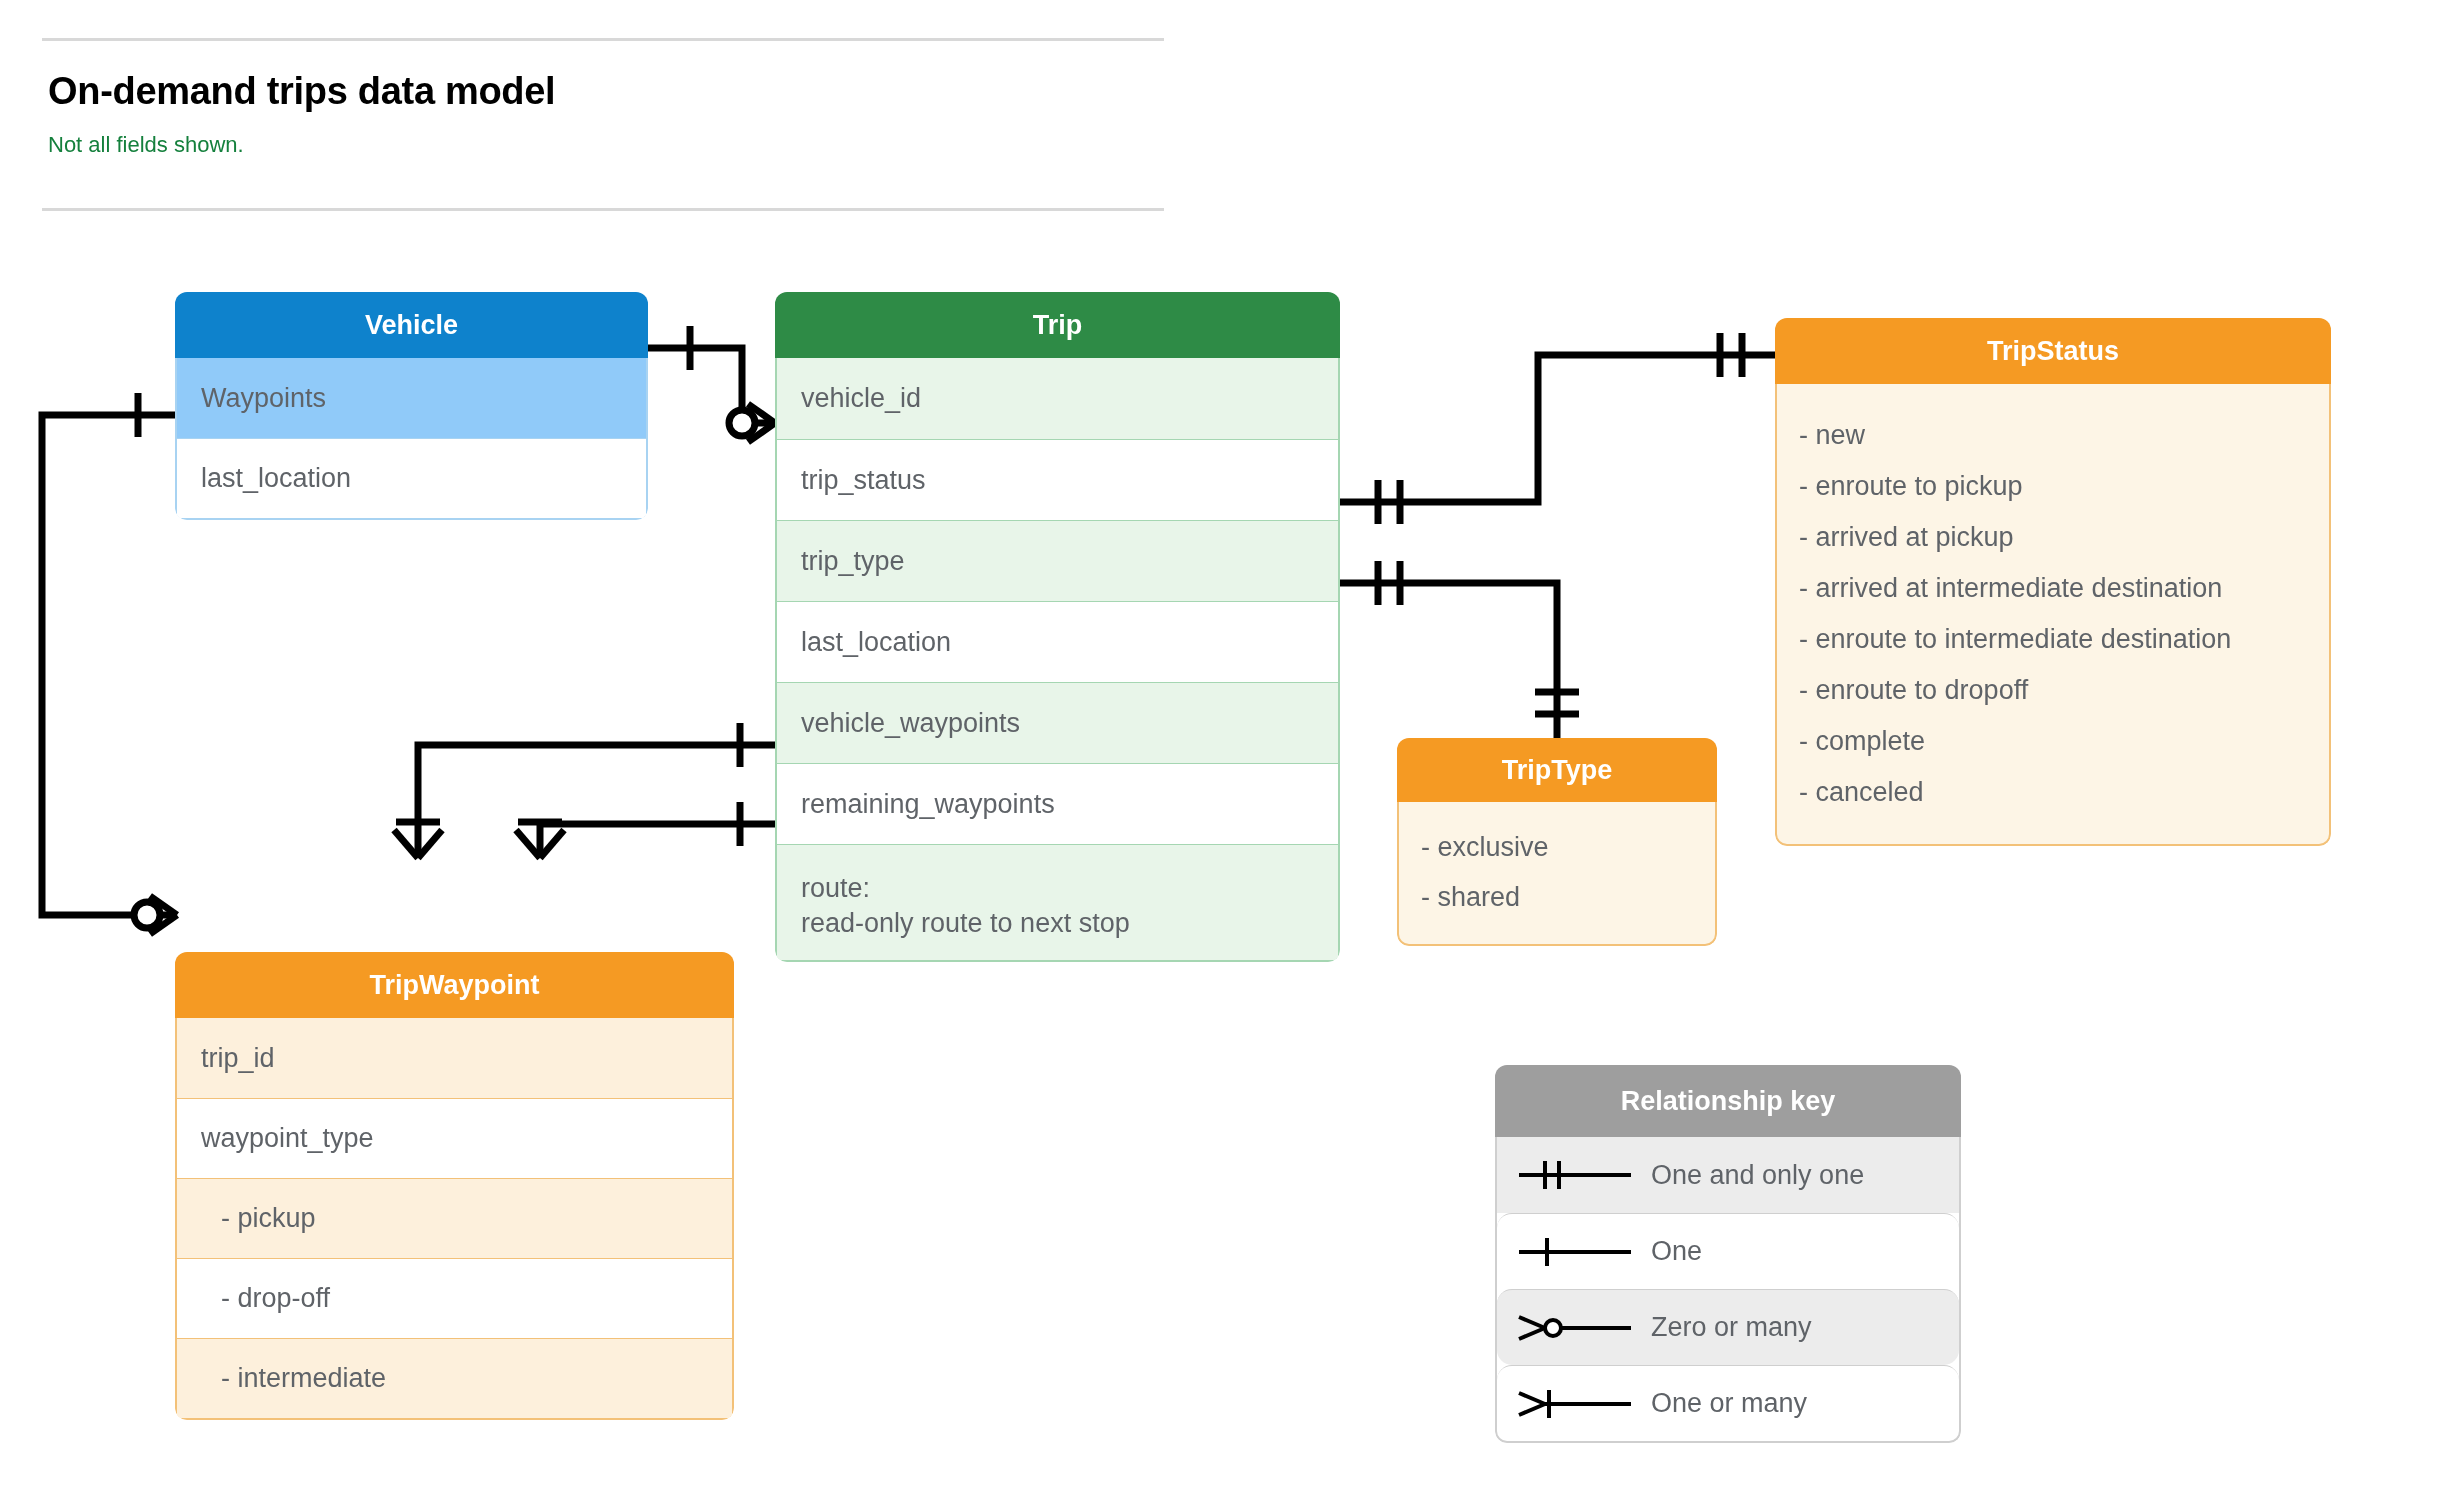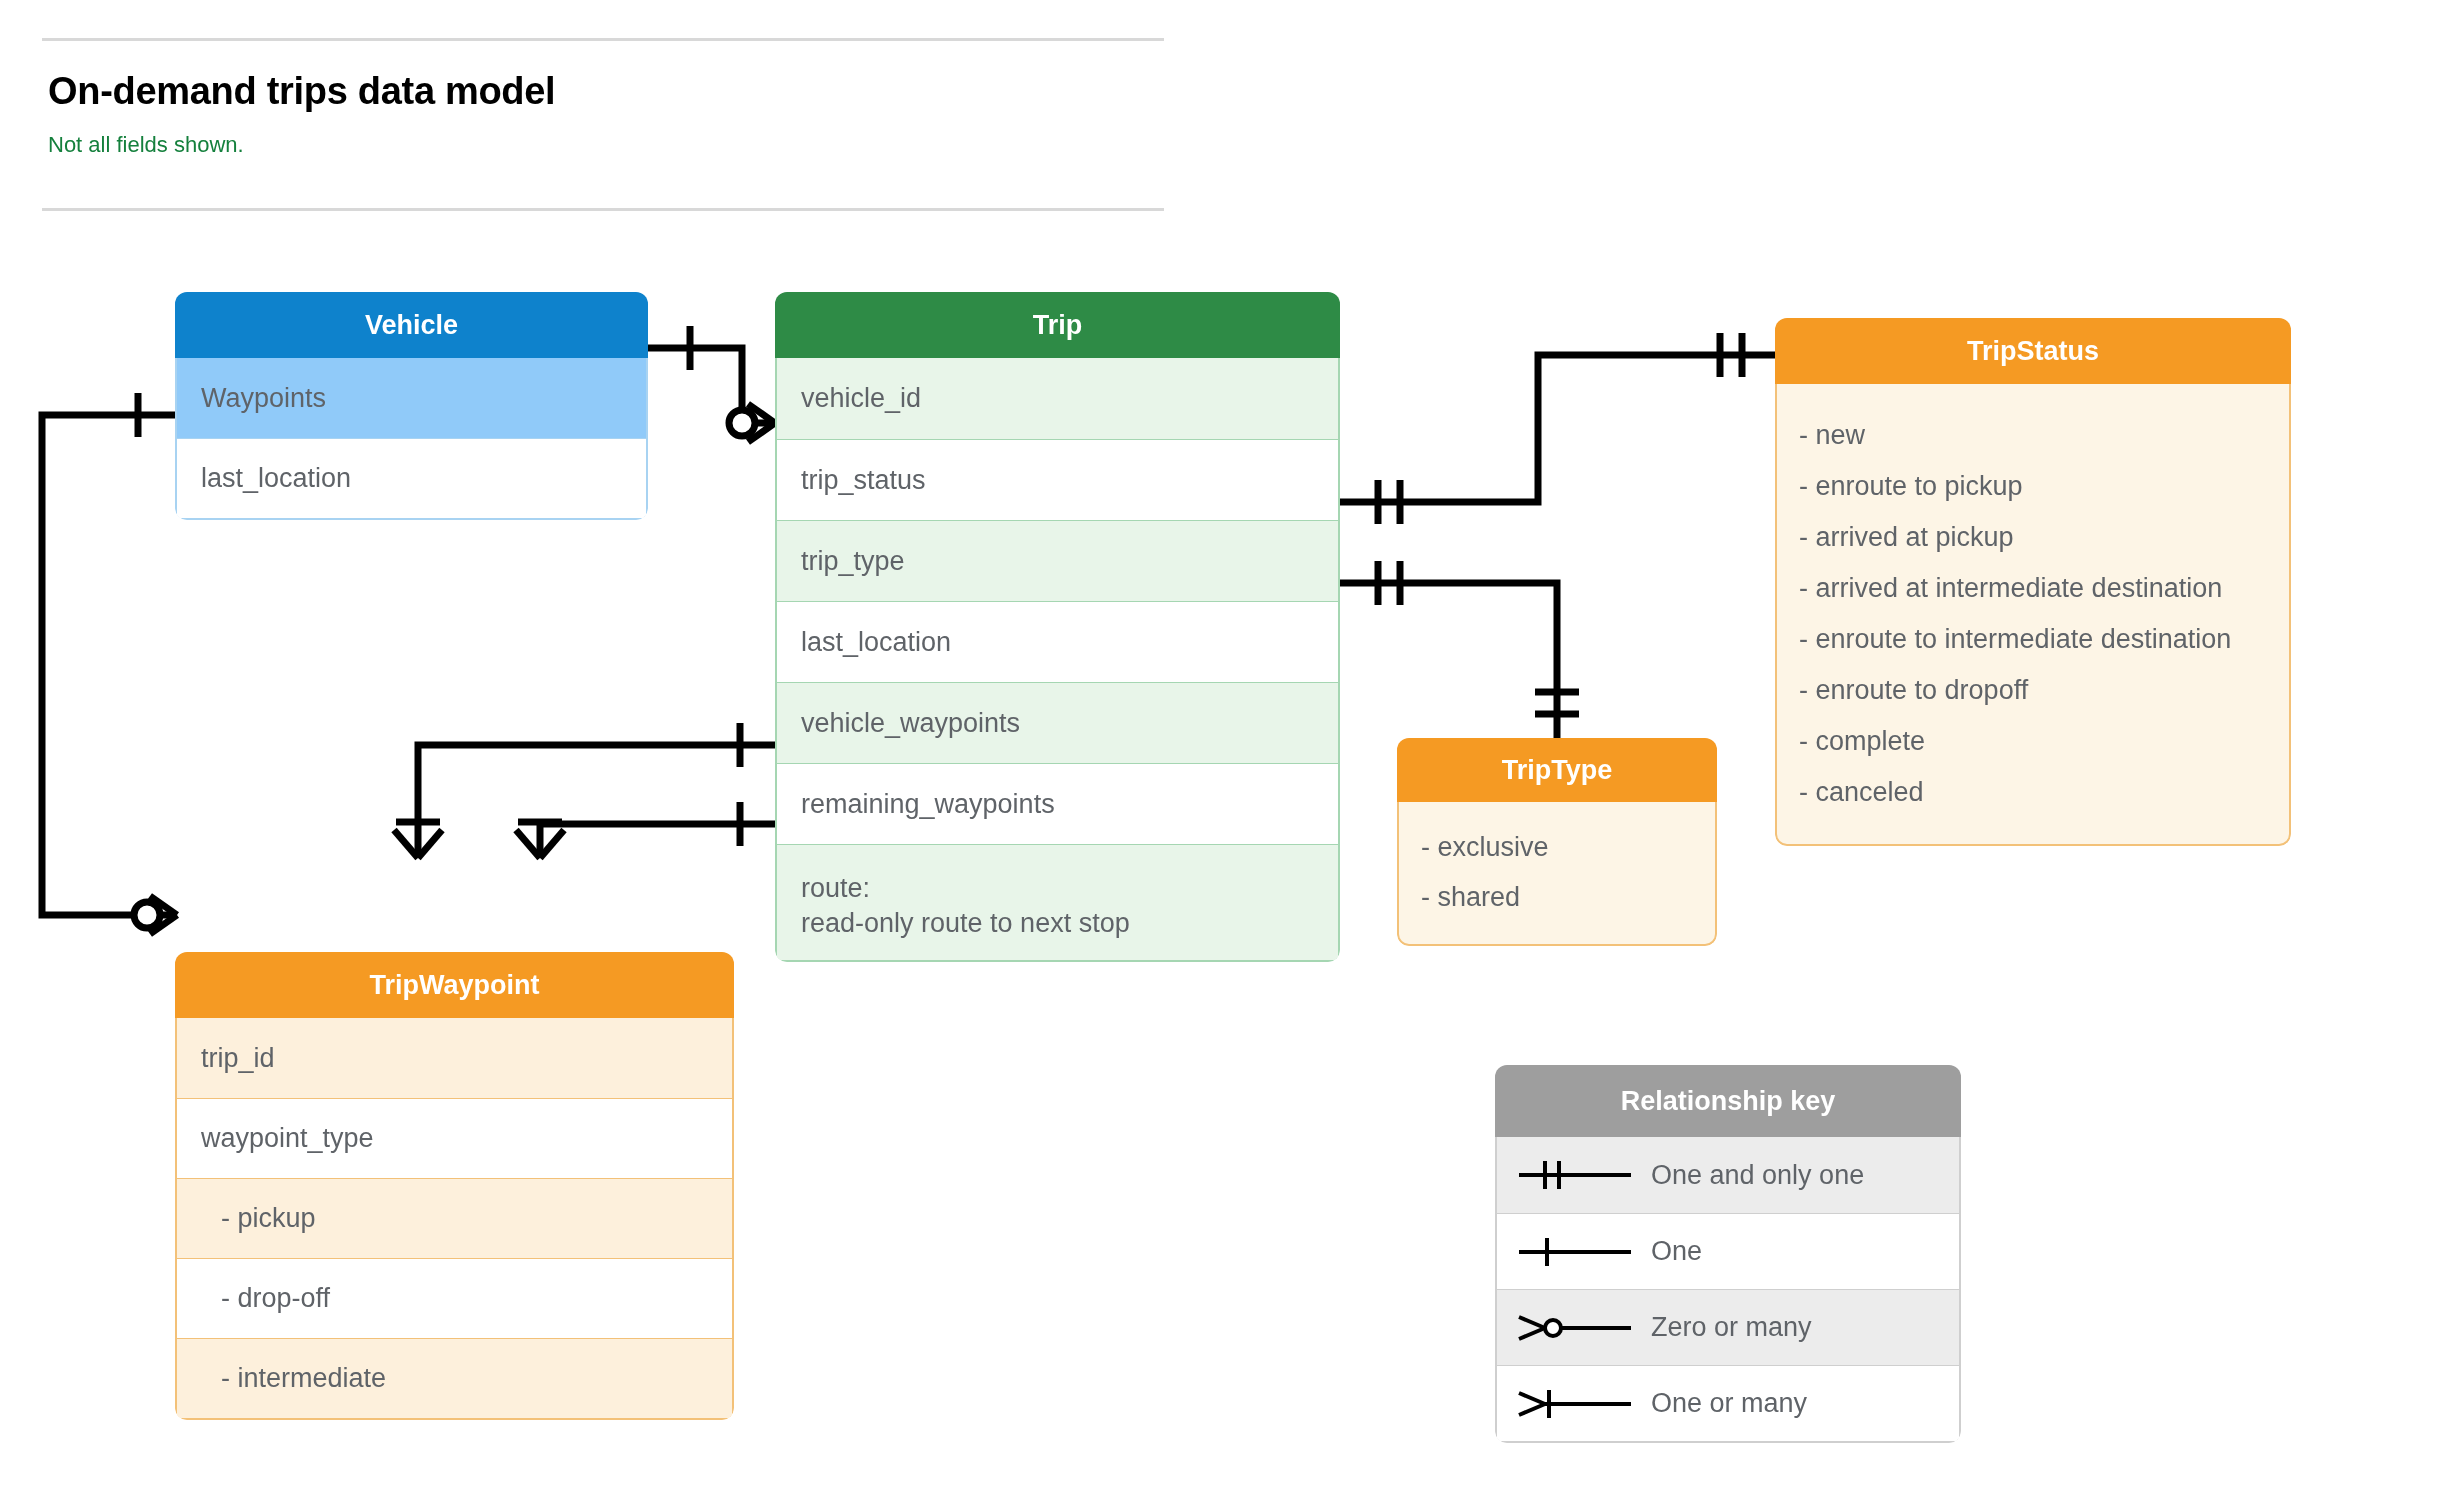--- a/index.html
+++ b/index.html
@@ -66,21 +66,21 @@
   #entity-trip .entity-header { background: #2e8b46; height: 66px; }
   #entity-trip .entity-body { border: 2px solid #a5d6b2; border-top: none;
       border-bottom-left-radius: 12px; border-bottom-right-radius: 12px; }
   #entity-trip .row { height: 81px; }
   #entity-trip .row.tint { background: #e8f5e9; }
   #entity-trip .row.plain { background: #ffffff; }
   #entity-trip .row + .row { border-top: 1px solid #a5d6b2; }
   #entity-trip .row.multi { height: 116px; padding-top: 6px; }
 
   
-  #entity-tripstatus { left: 1775px; top: 318px; width: 516px; }
+  #entity-tripstatus { left: 1775px; top: 318px; width: 556px; }
   #entity-tripstatus .entity-header { background: #f59a23; height: 66px; }
   #entity-tripstatus .entity-body {
       background: #fdf5e6; border: 2px solid #f3c178; border-top: none;
       border-bottom-left-radius: 12px; border-bottom-right-radius: 12px;
       padding: 26px 0 26px 0; }
   #entity-tripstatus .row { height: 51px; padding-left: 22px; }
 
   
   #entity-triptype { left: 1397px; top: 738px; width: 320px; }
   #entity-triptype .entity-header { background: #f59a23; height: 64px; }
@@ -111,21 +111,21 @@
     display: flex; align-items: center; justify-content: center;
   }
   #legend-body { border: 2px solid #cfcfcf; border-top: none;
       border-bottom-left-radius: 12px; border-bottom-right-radius: 12px; }
   .legend-row {
     display: flex; align-items: center; height: 76px;
     padding-left: 18px;
   }
   .legend-row.tint { background: #ececec; }
   .legend-row.plain { background: #ffffff; }
-  .legend-row + .legend-row { border-top: 1px solid #cfcfcf; }
+  .legend-row + .legend-row { border-top: 1px solid #cfcfcf; border-radius: 15px; }
   .legend-symbol { width: 120px; height: 40px; flex: none; }
   .legend-label { font-size: 27px; color: #5f6368; padding-left: 16px; }
 
   
   #connectors { position: absolute; left: 0; top: 0; width: 2445px; height: 1502px; z-index: 1; }
 </style>
 </head>
 <body>
 
 <div id="canvas">

